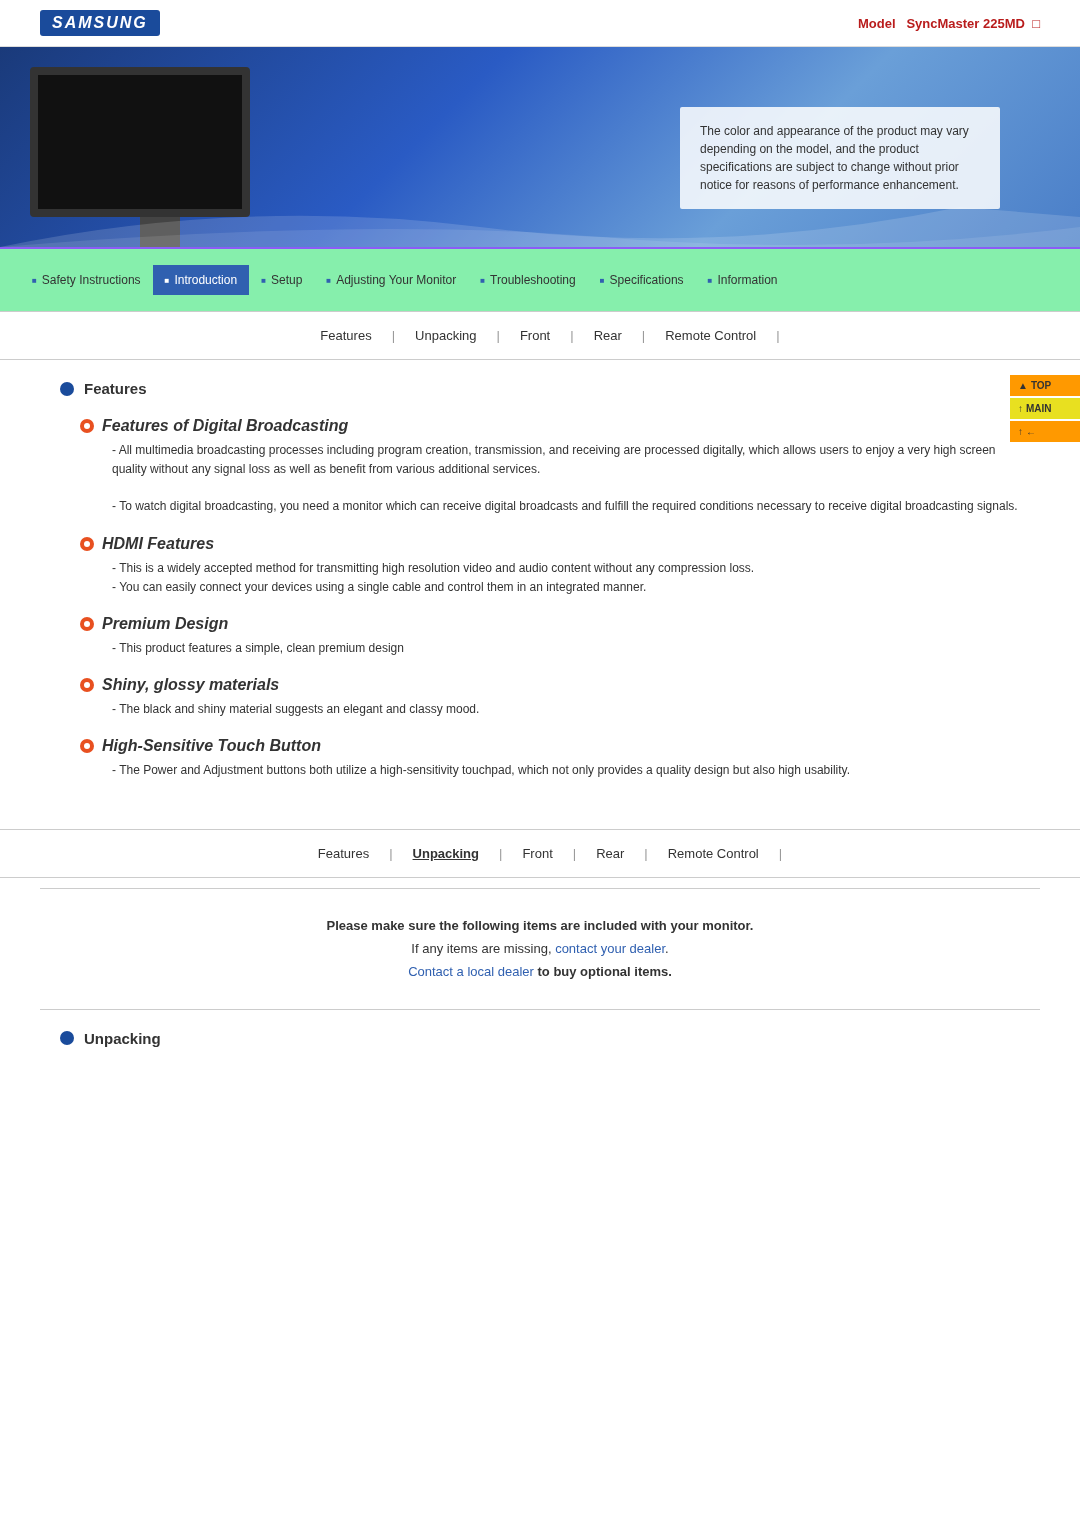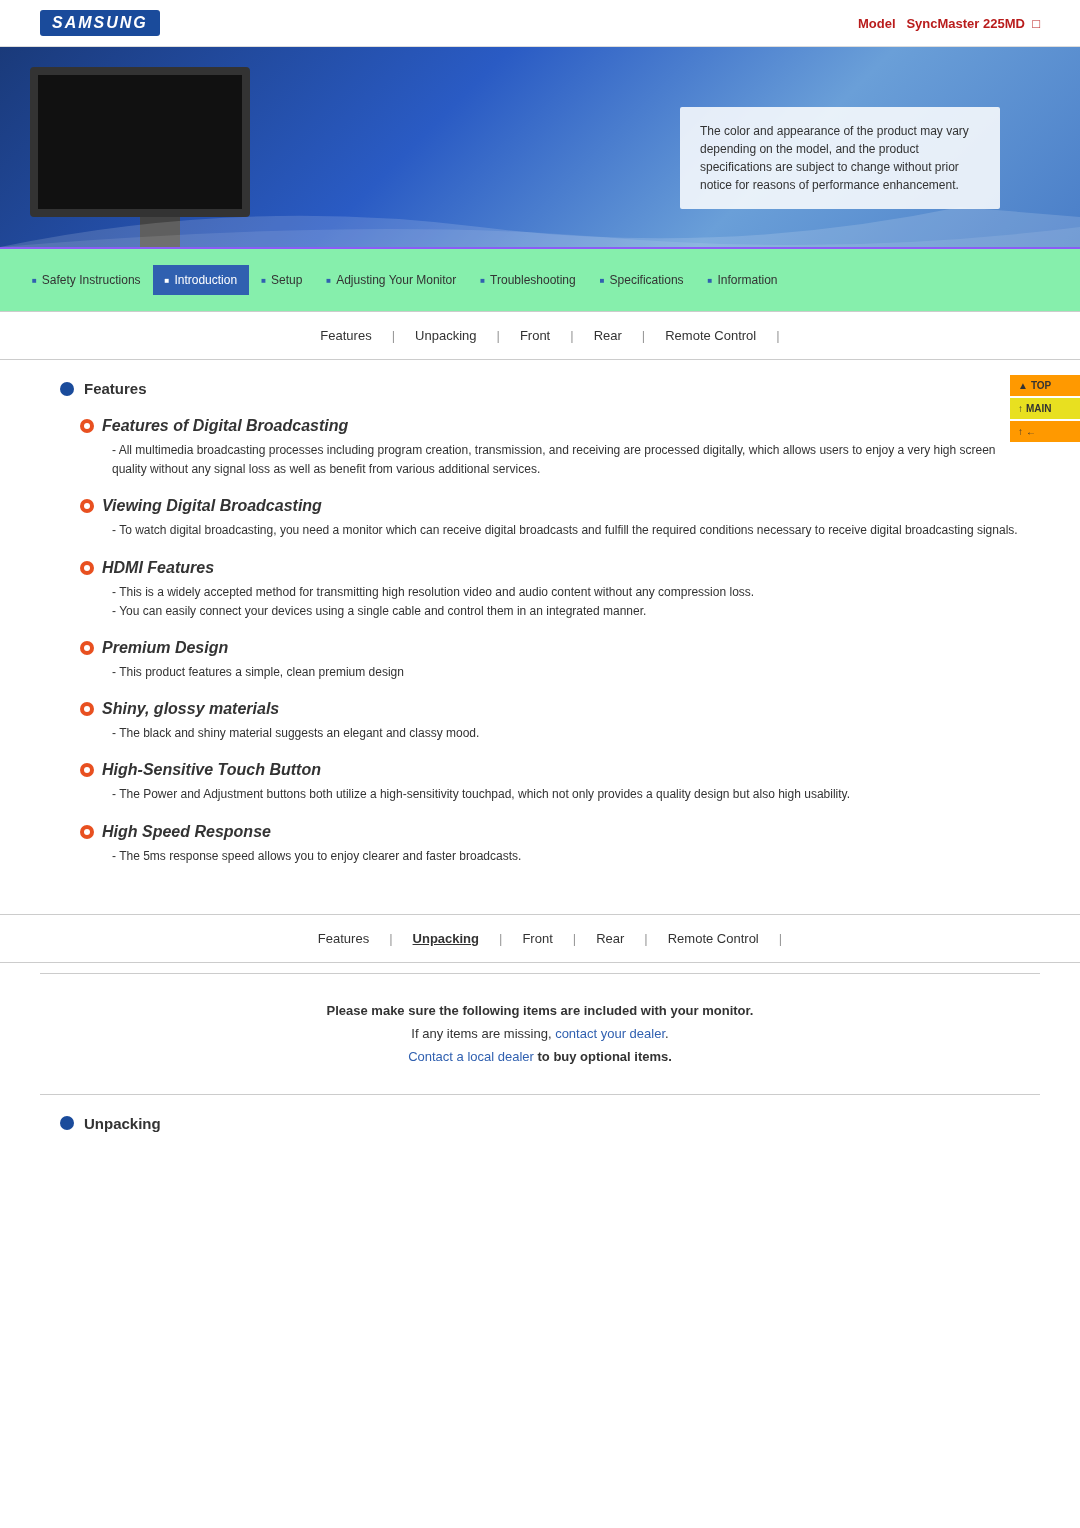--- a/index.html
+++ b/index.html
@@ -142,24 +142,20 @@
     <div class="feature-title">
       <div class="feature-icon"></div>
       <span>Features of Digital Broadcasting</span>
     </div>
     <div class="feature-desc">
       <p>All multimedia broadcasting processes including program creation, transmission, and receiving are processed digitally, which allows users to enjoy a very high screen quality without any signal loss as well as benefit from various additional services.</p>
     </div>
   </div>
 
   <div class="feature-item">
-    <div class="feature-title">
-      <div class="feature-icon"></div>
-      <span>Viewing Digital Broadcasting</span>
-    </div>
     <div class="feature-desc">
       <p>To watch digital broadcasting, you need a monitor which can receive digital broadcasts and fulfill the required conditions necessary to receive digital broadcasting signals.</p>
     </div>
   </div>
 
   <div class="feature-item">
     <div class="feature-title">
       <div class="feature-icon"></div>
       <span>HDMI Features</span>
     </div>
@@ -192,29 +188,20 @@
   <div class="feature-item">
     <div class="feature-title">
       <div class="feature-icon"></div>
       <span>High-Sensitive Touch Button</span>
     </div>
     <div class="feature-desc">
       <p>The Power and Adjustment buttons both utilize a high-sensitivity touchpad, which not only provides a quality design but also high usability.</p>
     </div>
   </div>
 
-  <div class="feature-item">
-    <div class="feature-title">
-      <div class="feature-icon"></div>
-      <span>High Speed Response</span>
-    </div>
-    <div class="feature-desc">
-      <p>The 5ms response speed allows you to enjoy clearer and faster broadcasts.</p>
-    </div>
-  </div>
 </div>
 
 <div class="bottom-sub-nav">
   <span class="sub-nav-item">Features</span>
   <span class="sub-nav-sep">|</span>
   <span class="sub-nav-item active">Unpacking</span>
   <span class="sub-nav-sep">|</span>
   <span class="sub-nav-item">Front</span>
   <span class="sub-nav-sep">|</span>
   <span class="sub-nav-item">Rear</span>

